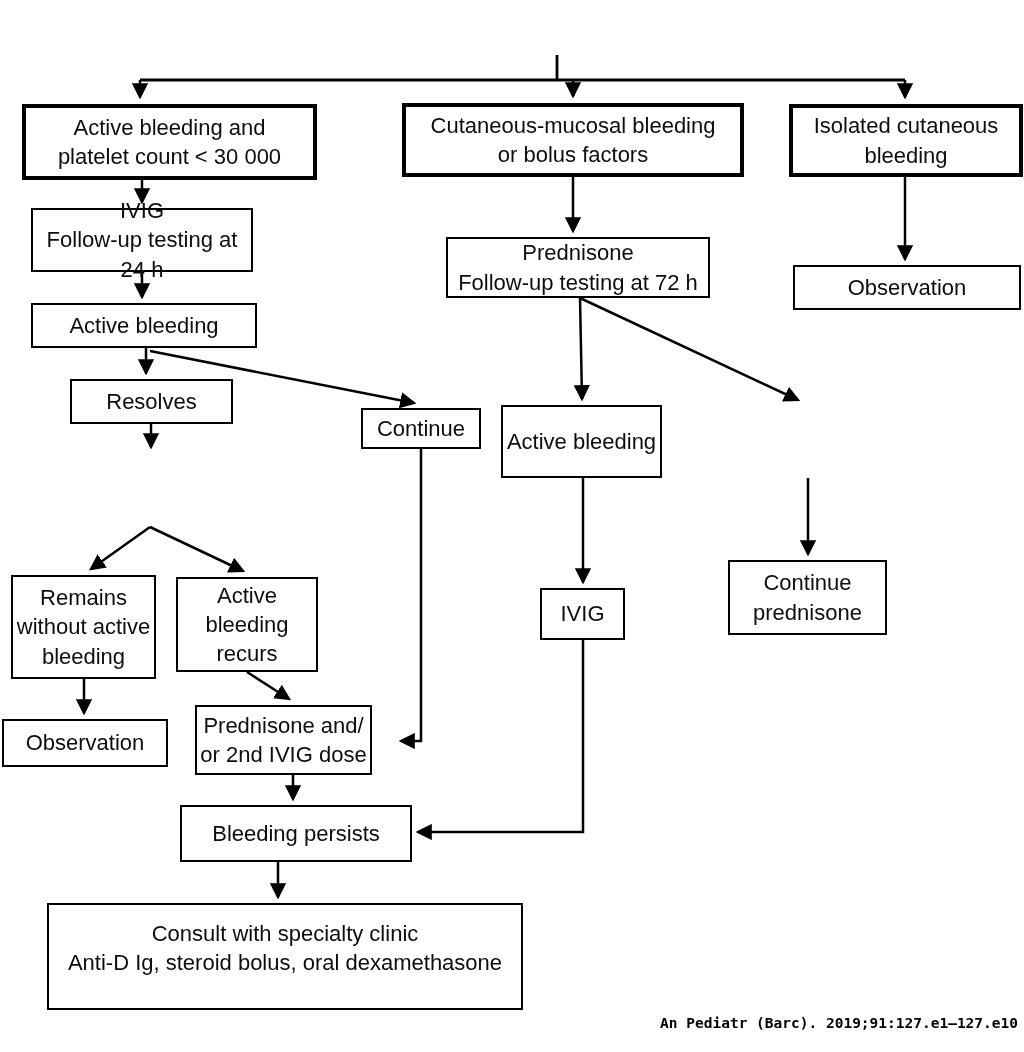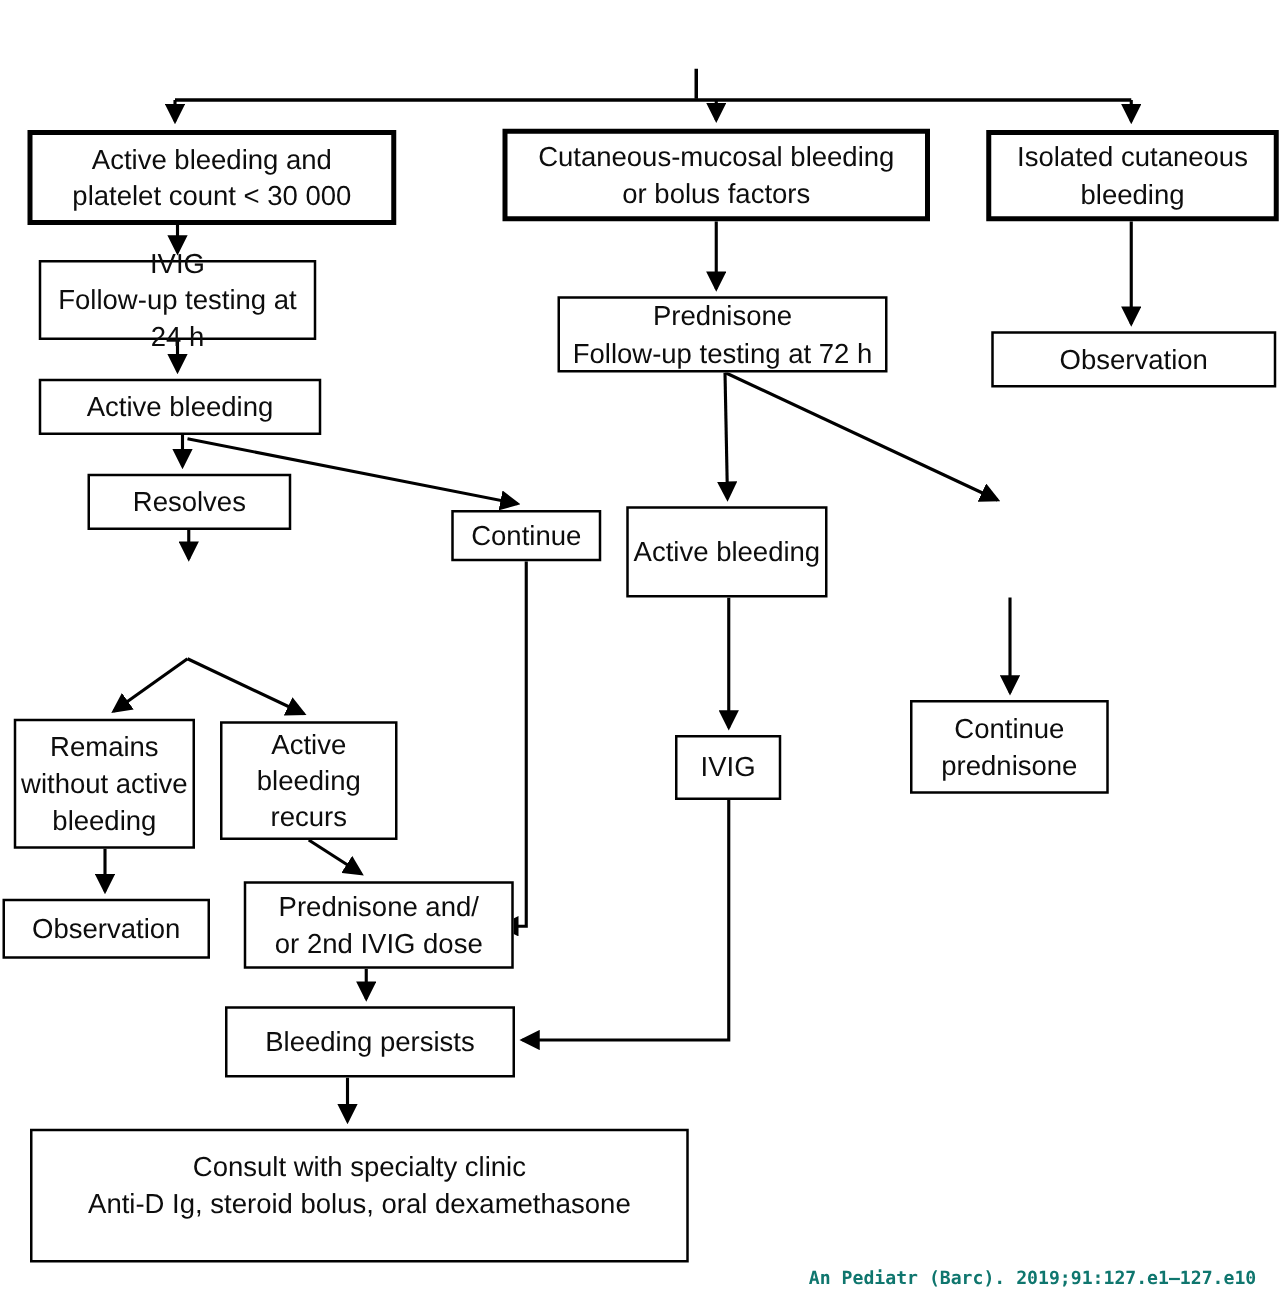--- a/index.html
+++ b/index.html
@@ -27,25 +27,25 @@
   .node-label{
     white-space:pre-line;
     font-size:22px;
     line-height:1.32;
   }
   .title-label{font-size:19px;letter-spacing:.4px;}
   .consult-node{align-items:flex-start;}
   .consult-node .node-label{margin-top:14px;}
   .citation{
     position:absolute;
-    top:1015px;right:19px;
+    top:1015px;right:6px;
     font-family:"DejaVu Sans Mono", monospace;
     font-weight:bold;
     font-size:14.5px;
-    color:#0f766e;
+    color:#000000;
   }
 </style>
 </head>
 <body>
 
 <div class="canvas">
 
   <svg class="arrows" width="1024" height="1052" viewBox="0 0 1024 1052">
     <defs>
       <marker id="ah" viewBox="0 0 10 10" refX="8.5" refY="5" markerWidth="6.5" markerHeight="6.5" orient="auto-start-reverse">
@@ -135,38 +135,38 @@
   <div class="node" style="left:176px;top:577px;width:142px;height:95px">
     <span class="node-label">Active
 bleeding
 recurs</span>
   </div>
 
   <div class="node" style="left:2px;top:719px;width:166px;height:48px">
     <span class="node-label">Observation</span>
   </div>
 
-  <div class="node" style="left:195px;top:705px;width:216px;height:70px">
+  <div class="node" style="left:195px;top:705px;width:177px;height:70px">
     <span class="node-label">Prednisone and/
 or 2nd IVIG dose</span>
   </div>
 
   <div class="node" style="left:540px;top:588px;width:85px;height:52px">
     <span class="node-label">IVIG</span>
   </div>
 
   <div class="node" style="left:180px;top:805px;width:232px;height:57px">
     <span class="node-label">Bleeding persists</span>
   </div>
 
   <div class="node" style="left:728px;top:560px;width:159px;height:75px">
     <span class="node-label">Continue
 prednisone</span>
   </div>
 
-  <div class="node consult-node" style="left:24px;top:903px;width:527px;height:107px">
+  <div class="node consult-node" style="left:47px;top:903px;width:476px;height:107px">
     <span class="node-label">Consult with specialty clinic
 Anti-D Ig, steroid bolus, oral dexamethasone</span>
   </div>
 
   <div class="citation">An Pediatr (Barc). 2019;91:127.e1–127.e10</div>
 
 </div>
 
 </body></html>

